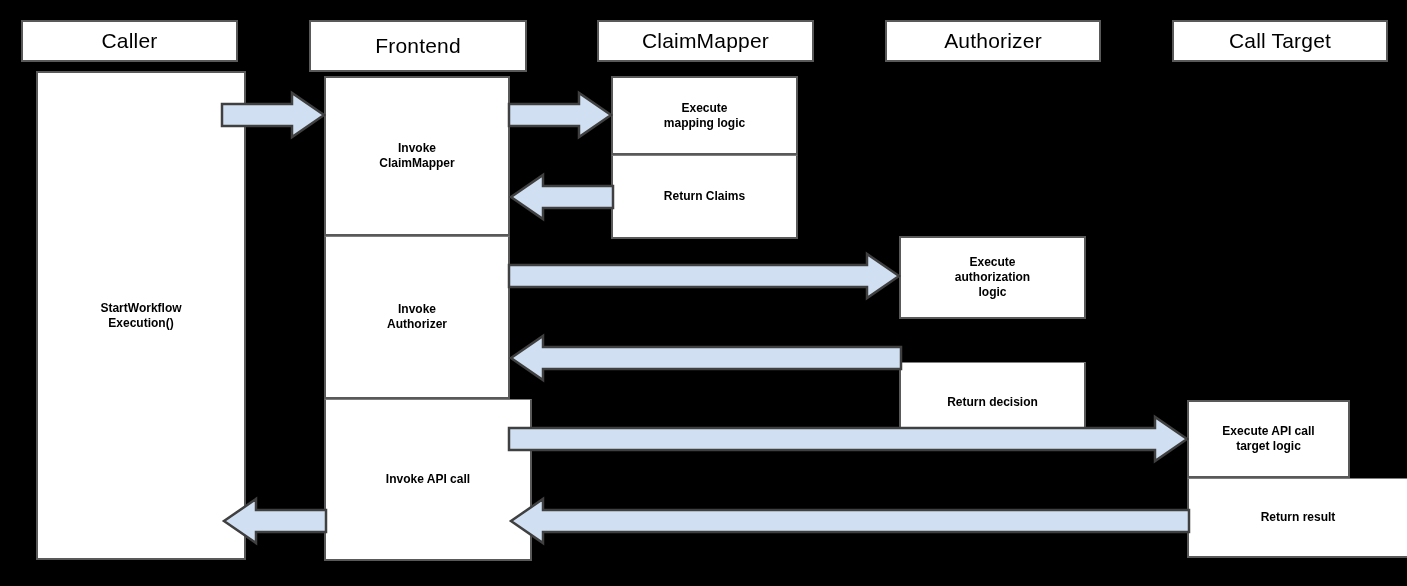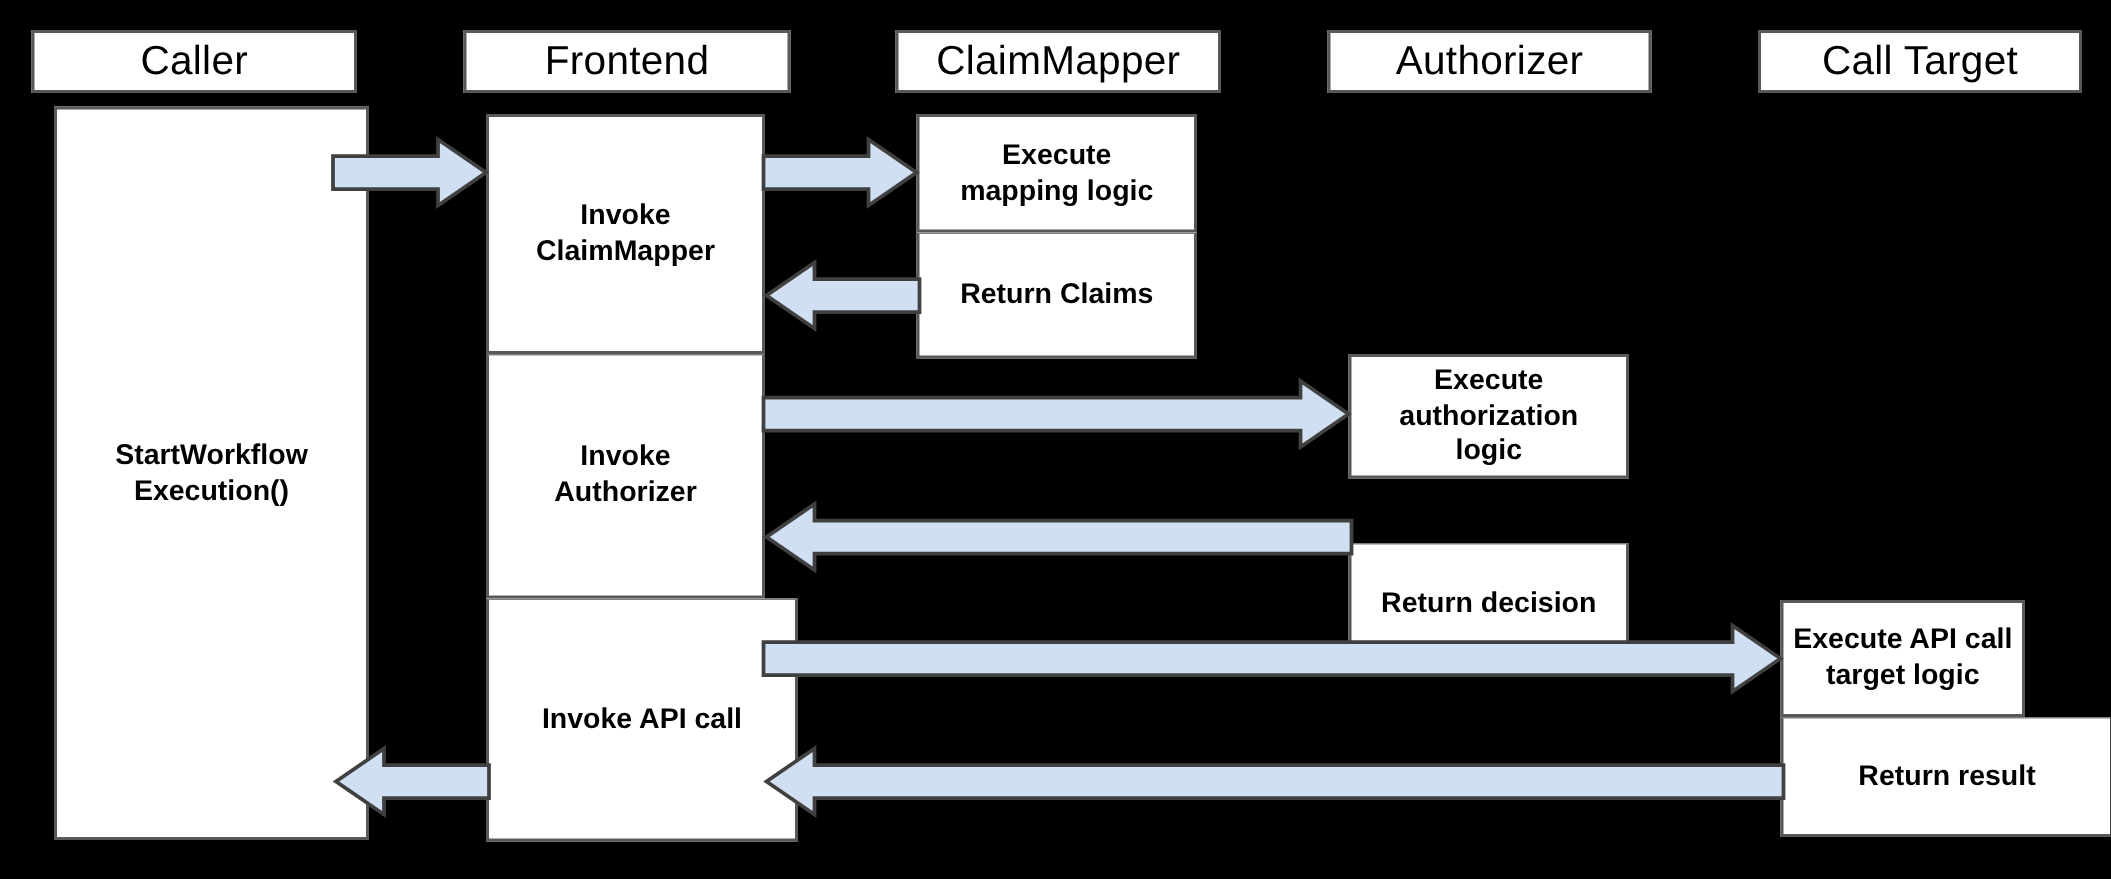--- a/index.html
+++ b/index.html
@@ -19,38 +19,38 @@
   
   .lifeline-header {
     position: absolute;
     background: #ffffff;
     border: 2px solid #595959;
     box-sizing: border-box;
     display: flex;
     align-items: center;
     justify-content: center;
     color: #000000;
-    font-size: 27px;
+    font-size: 21px;
     font-weight: 400;
     letter-spacing: 0.2px;
     line-height: 1.1;
   }
 
   
   .act-box {
     position: absolute;
     background: #ffffff;
     border: 2px solid #595959;
     box-sizing: border-box;
     display: flex;
     align-items: center;
     justify-content: center;
     text-align: center;
     color: #000000;
-    font-size: 19px;
+    font-size: 12px;
     font-weight: 700;
     line-height: 1.25;
     padding: 0 6px;
   }
   .act-box.thinline {
     border-top-width: 1px;
     border-top-color: #7f7f7f;
   }
   .act-box span { display: block; }
 
@@ -62,21 +62,21 @@
 </style>
 </head>
 <body>
 
 <div id="canvas">
 
   <div class="lifeline-header" style="left:21px; top:20px; width:217px; height:42px;">
     <span>Caller</span>
   </div>
 
-  <div class="lifeline-header" style="left:309px; top:20px; width:218px; height:42px;">
+  <div class="lifeline-header" style="left:309px; top:20px; width:218px; height:52px;">
     <span>Frontend</span>
   </div>
 
   <div class="lifeline-header" style="left:597px; top:20px; width:217px; height:42px;">
     <span>ClaimMapper</span>
   </div>
 
   <div class="lifeline-header" style="left:885px; top:20px; width:216px; height:42px;">
     <span>Authorizer</span>
   </div>

